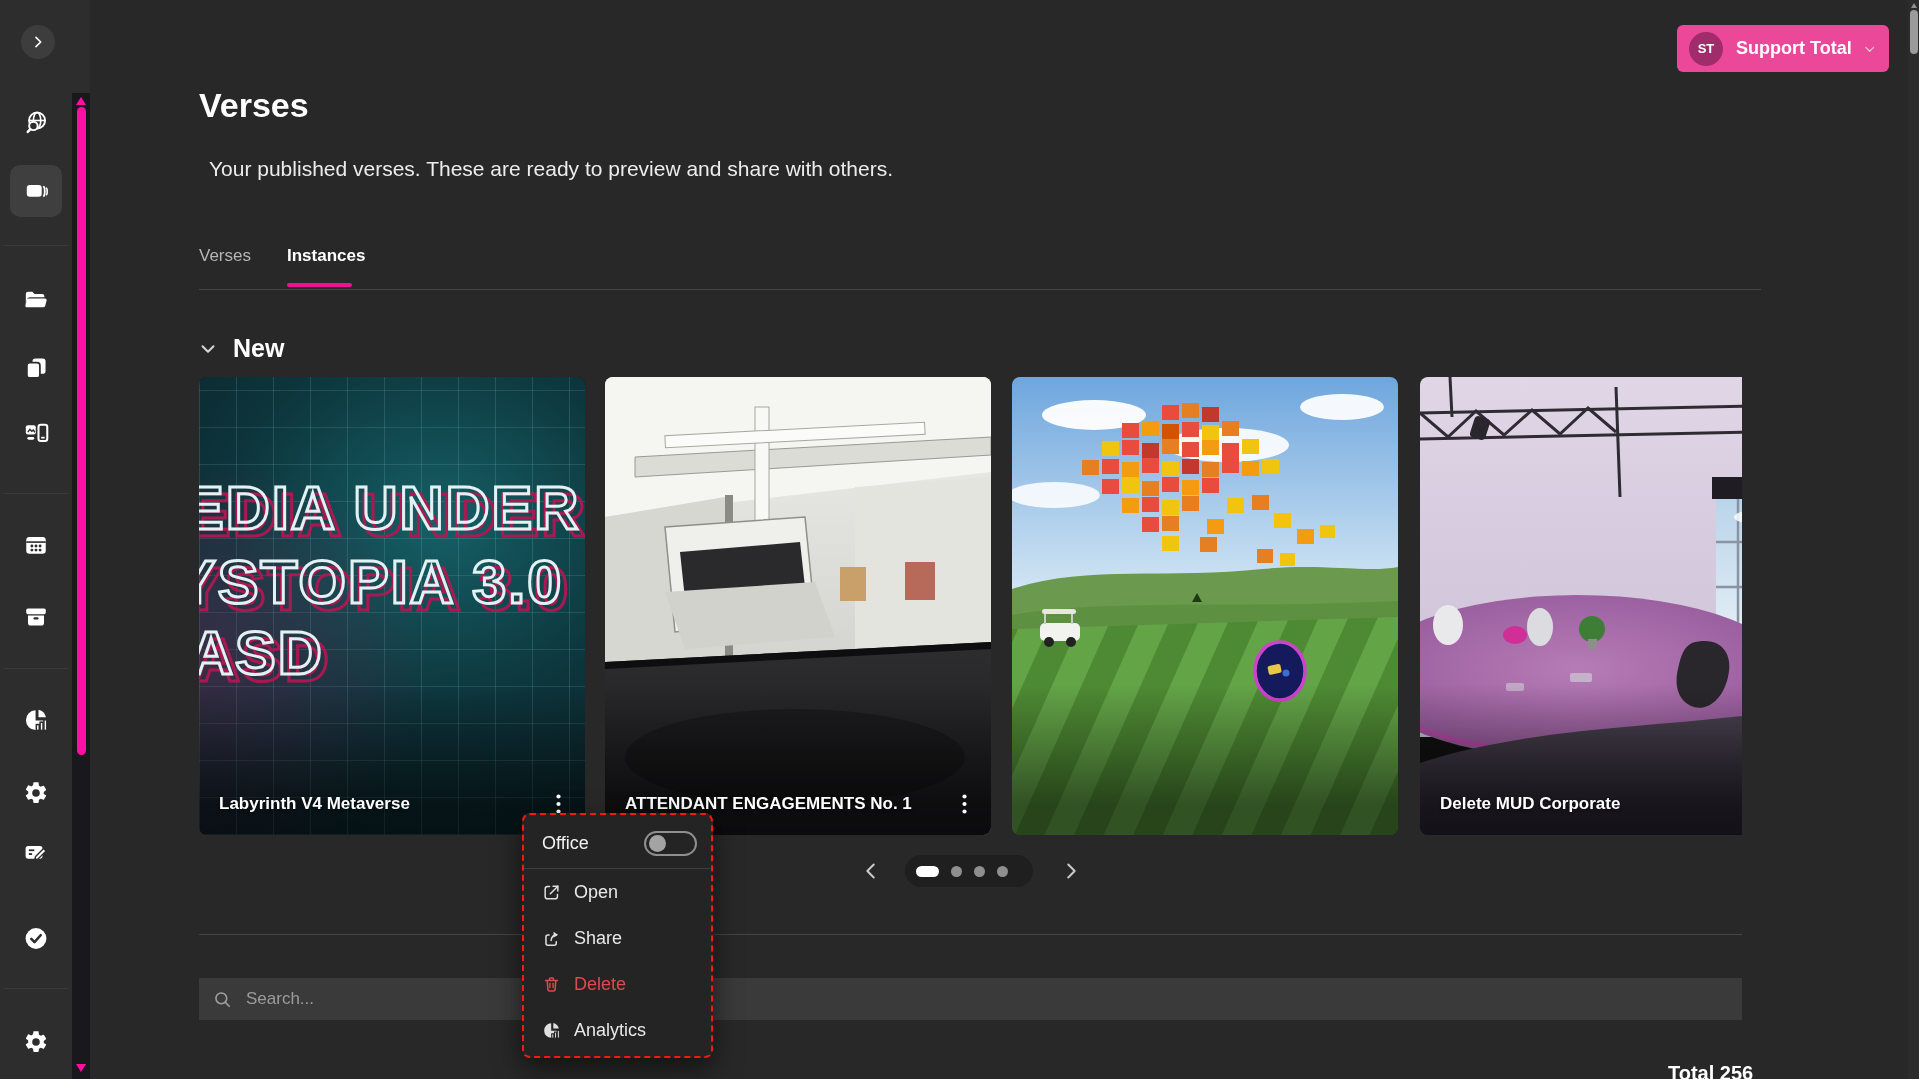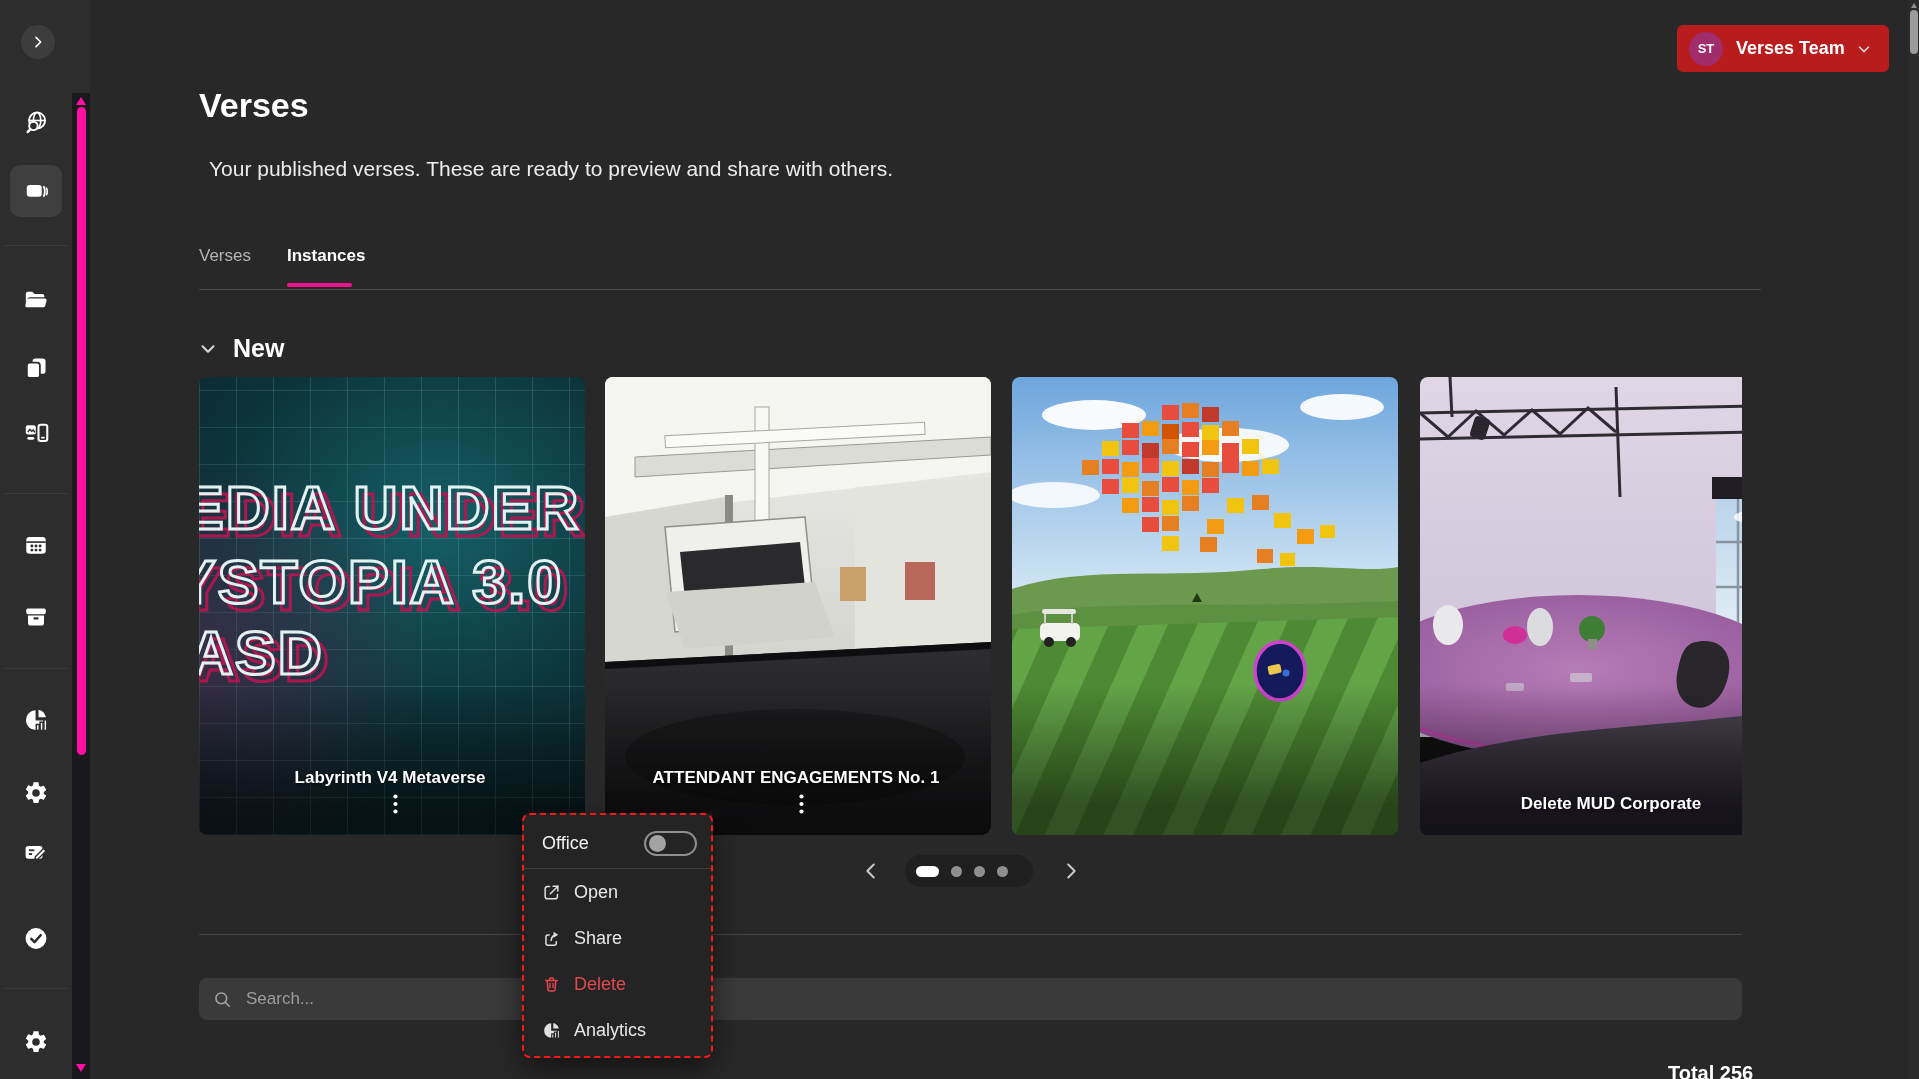--- a/index.html
+++ b/index.html
@@ -21,21 +21,21 @@
   .ss-up{top:97px;border-bottom:8px solid #ff0fa2;}
   .ss-down{top:1064px;border-top:8px solid #ff0fa2;}
   .ss-thumb{position:absolute;left:4.5px;top:107px;width:9px;height:648px;border-radius:5px;background:#ff0fa2;}
 
   
   .page-scroll{position:absolute;left:1908px;top:0;width:11px;height:1079px;background:#2b2b2b;}
   .ps-up{position:absolute;left:2.5px;top:3px;width:0;height:0;border-left:3px solid transparent;border-right:3px solid transparent;border-bottom:5px solid #8f8f8f;}
   .ps-thumb{position:absolute;left:1.5px;top:10px;width:8px;height:44px;border-radius:4px;background:#9b9b9b;}
 
   
-  .account{position:absolute;left:1677px;top:25px;width:212px;height:47px;border-radius:6px;background:#b91c1c;
+  .account{position:absolute;left:1677px;top:25px;width:212px;height:47px;border-radius:6px;background:#ec4899;
     display:flex;align-items:center;padding:0 12px;cursor:pointer;border:none;text-align:right;}
   .avatar{width:34px;height:34px;border-radius:50%;background:#a02c6c;color:#fff;font-size:13px;font-weight:700;
     display:flex;align-items:center;justify-content:center;flex:0 0 auto;}
   .account-name{color:#fff;font-size:18px;font-weight:700;margin-left:13px;margin-right:10px;white-space:nowrap;}
 
   
   .page-title{position:absolute;left:199px;top:86px;color:#fff;font-size:34px;font-weight:700;}
   .page-sub{position:absolute;left:199px;top:157px;color:#ececec;font-size:21px;margin-left:10px;}
   .tab{position:absolute;top:246px;font-size:17px;cursor:pointer;}
   .tab.inactive{left:199px;color:#b5b5b5;}
@@ -45,21 +45,21 @@
 
   .new-chevron{position:absolute;left:197px;top:338px;width:22px;height:22px;cursor:pointer;}
   .new-title{position:absolute;left:233px;top:334px;color:#fff;font-size:25px;font-weight:700;}
 
   
   .cards-viewport{position:absolute;left:199px;top:377px;width:1543px;height:458px;overflow:hidden;}
   .card{position:absolute;top:0;width:386px;height:458px;border-radius:8px;overflow:hidden;background:#111;cursor:pointer;}
   .card .thumb{position:absolute;inset:0;}
   .card .shade{position:absolute;left:0;right:0;bottom:0;height:150px;
     background:linear-gradient(180deg,rgba(0,0,0,0) 0%,rgba(0,0,0,.50) 80%);}
-  .card-footer{position:absolute;left:20px;right:14px;bottom:18px;display:flex;align-items:center;flex-direction:column;}
+  .card-footer{position:absolute;left:20px;right:14px;bottom:18px;display:flex;align-items:center;}
   .card-title{flex:1;color:#fff;font-size:17px;font-weight:700;line-height:1.55;padding-right:10px;
     text-shadow:0 1px 3px rgba(0,0,0,.6);}
   .kebab{width:26px;height:26px;border:none;background:transparent;display:flex;align-items:center;justify-content:center;cursor:pointer;flex:0 0 auto;}
 
   
   .art-grid{position:absolute;inset:0;overflow:hidden;
     background:
       repeating-linear-gradient(90deg, rgba(150,225,225,.16) 0 1px, transparent 1px 37px),
       repeating-linear-gradient(0deg, rgba(150,225,225,.14) 0 1px, transparent 1px 37px),
       radial-gradient(130% 95% at 62% 32%, #156066 0%, #0d353c 42%, #0a161b 100%);}
@@ -72,21 +72,21 @@
   .pg-btn{position:absolute;top:858px;width:26px;height:26px;background:transparent;border:none;cursor:pointer;
     display:flex;align-items:center;justify-content:center;padding:0;}
   .dots{position:absolute;left:905px;top:855px;width:128px;height:32px;border-radius:16px;background:#1f1f1f;
     display:flex;align-items:center;gap:12px;padding:0 11px;}
   .dot{width:11px;height:11px;border-radius:50%;background:#8f8f8f;cursor:pointer;}
   .dot.active{width:23px;border-radius:6px;background:#fff;}
 
   .section-divider{position:absolute;left:199px;top:934px;width:1543px;height:1px;background:#454545;}
 
   
-  .search{position:absolute;left:199px;top:978px;width:1543px;height:42px;border-radius:8px;background:#3a3a3a;
+  .search{position:absolute;left:199px;top:978px;width:1543px;height:42px;border-radius:0;background:#3a3a3a;
     display:flex;align-items:center;padding:0 14px;}
   .search input{flex:1;background:transparent;border:none;outline:none;color:#ddd;font-size:17px;margin-left:12px;}
   .search input::placeholder{color:#9c9c9c;}
 
   .total-label{position:absolute;left:1668px;top:1062px;color:#fff;font-size:20px;font-weight:700;white-space:nowrap;}
 
   
   .ctx-menu{position:absolute;left:522px;top:813px;width:191px;background:#242424;border:2px dashed #ff1515;
     border-radius:8px;box-shadow:0 10px 28px rgba(0,0,0,.55);z-index:40;padding:3px 0;}
   .ctx-publish{height:50px;display:flex;align-items:center;justify-content:space-between;padding:0 14px 0 18px;}
@@ -224,21 +224,21 @@
 
   <div class="side-scroll">
     <div class="ss-track"></div>
     <div class="ss-up"></div>
     <div class="ss-thumb"></div>
     <div class="ss-down"></div>
   </div>
 
   <button class="account">
     <span class="avatar">ST</span>
-    <span class="account-name">Verses Team</span>
+    <span class="account-name">Support Total</span>
     <svg width="18" height="18" viewBox="0 0 24 24">
       <path d="M6 9.5l6 6 6-6" fill="none" stroke="#cfcfcf" stroke-width="2" stroke-linecap="round" stroke-linejoin="round"></path>
     </svg>
   </button>
 
   <div class="page-scroll">
     <div class="ps-up"></div>
     <div class="ps-thumb"></div>
   </div>
 

